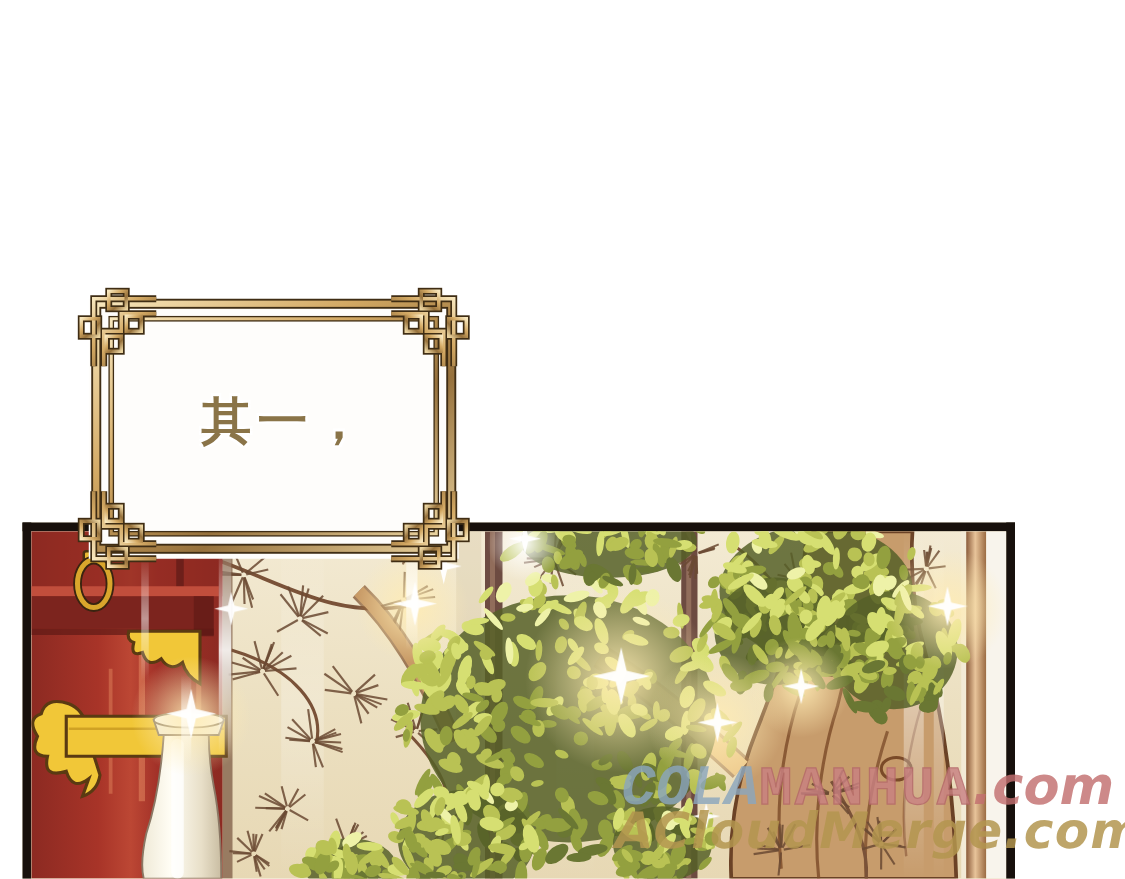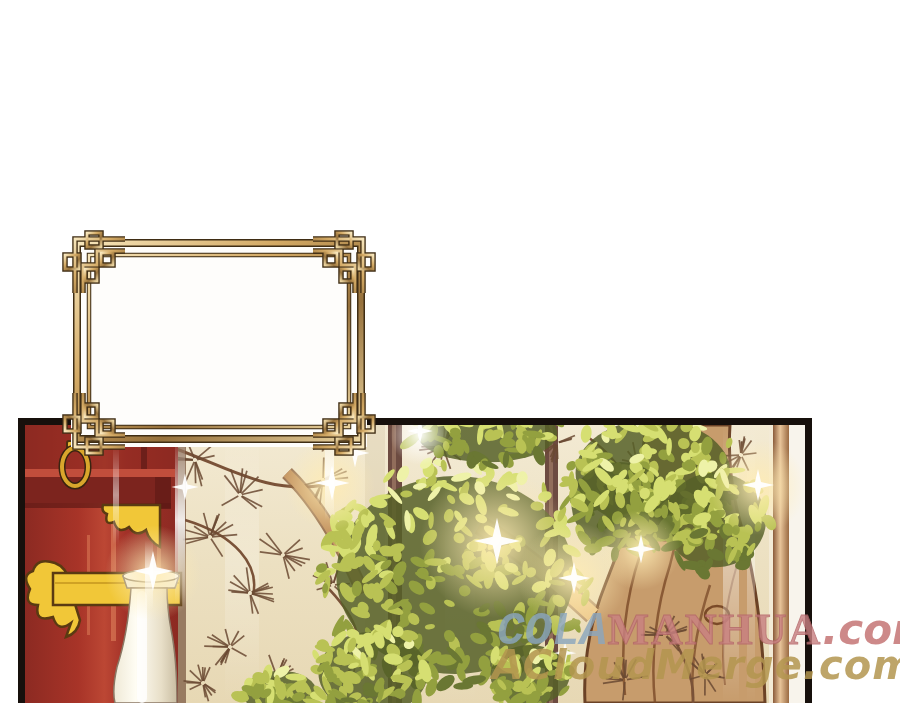--- a/index.html
+++ b/index.html
@@ -37,21 +37,21 @@
   .wm1{
     position:absolute;left:497px;top:604px;z-index:2;white-space:nowrap;
     opacity:.82;
   }
   .wm1 .cola{
     font-family:Liberation Mono, monospace;
     font-style:italic;font-weight:bold;font-size:46px;color:#8ba6bd;
     letter-spacing:0px;
   }
   .wm1 .manhua{
-    font-family:Liberation Serif, serif;
+    font-family:Liberation Mono, monospace;
     font-weight:bold;font-size:44px;color:#c98082;letter-spacing:2px;
     -webkit-text-stroke:1px #b4676a;
   }
   .wm1 .dotcom{
     font-family:"DejaVu Sans","Liberation Sans",sans-serif;
     font-weight:bold;font-style:italic;font-size:42px;color:#c3706f;
   }
   .wm2{
     position:absolute;left:492px;top:642px;z-index:2;white-space:nowrap;
     font-family:"DejaVu Sans","Liberation Sans",sans-serif;
@@ -1362,13 +1362,14 @@
     <g transform="translate(314,2) scale(-1,1)">
         <use href="#cornerKnot"></use>
       </g>
     <g transform="translate(2,226) scale(1,-1)">
         <use href="#cornerKnot"></use>
       </g>
     <g transform="translate(314,226) scale(-1,-1)">
         <use href="#cornerKnot"></use>
       </g>
   </svg>
+  <div class="dialog-text">其一，</div>
 </div>
 
 </body></html>

